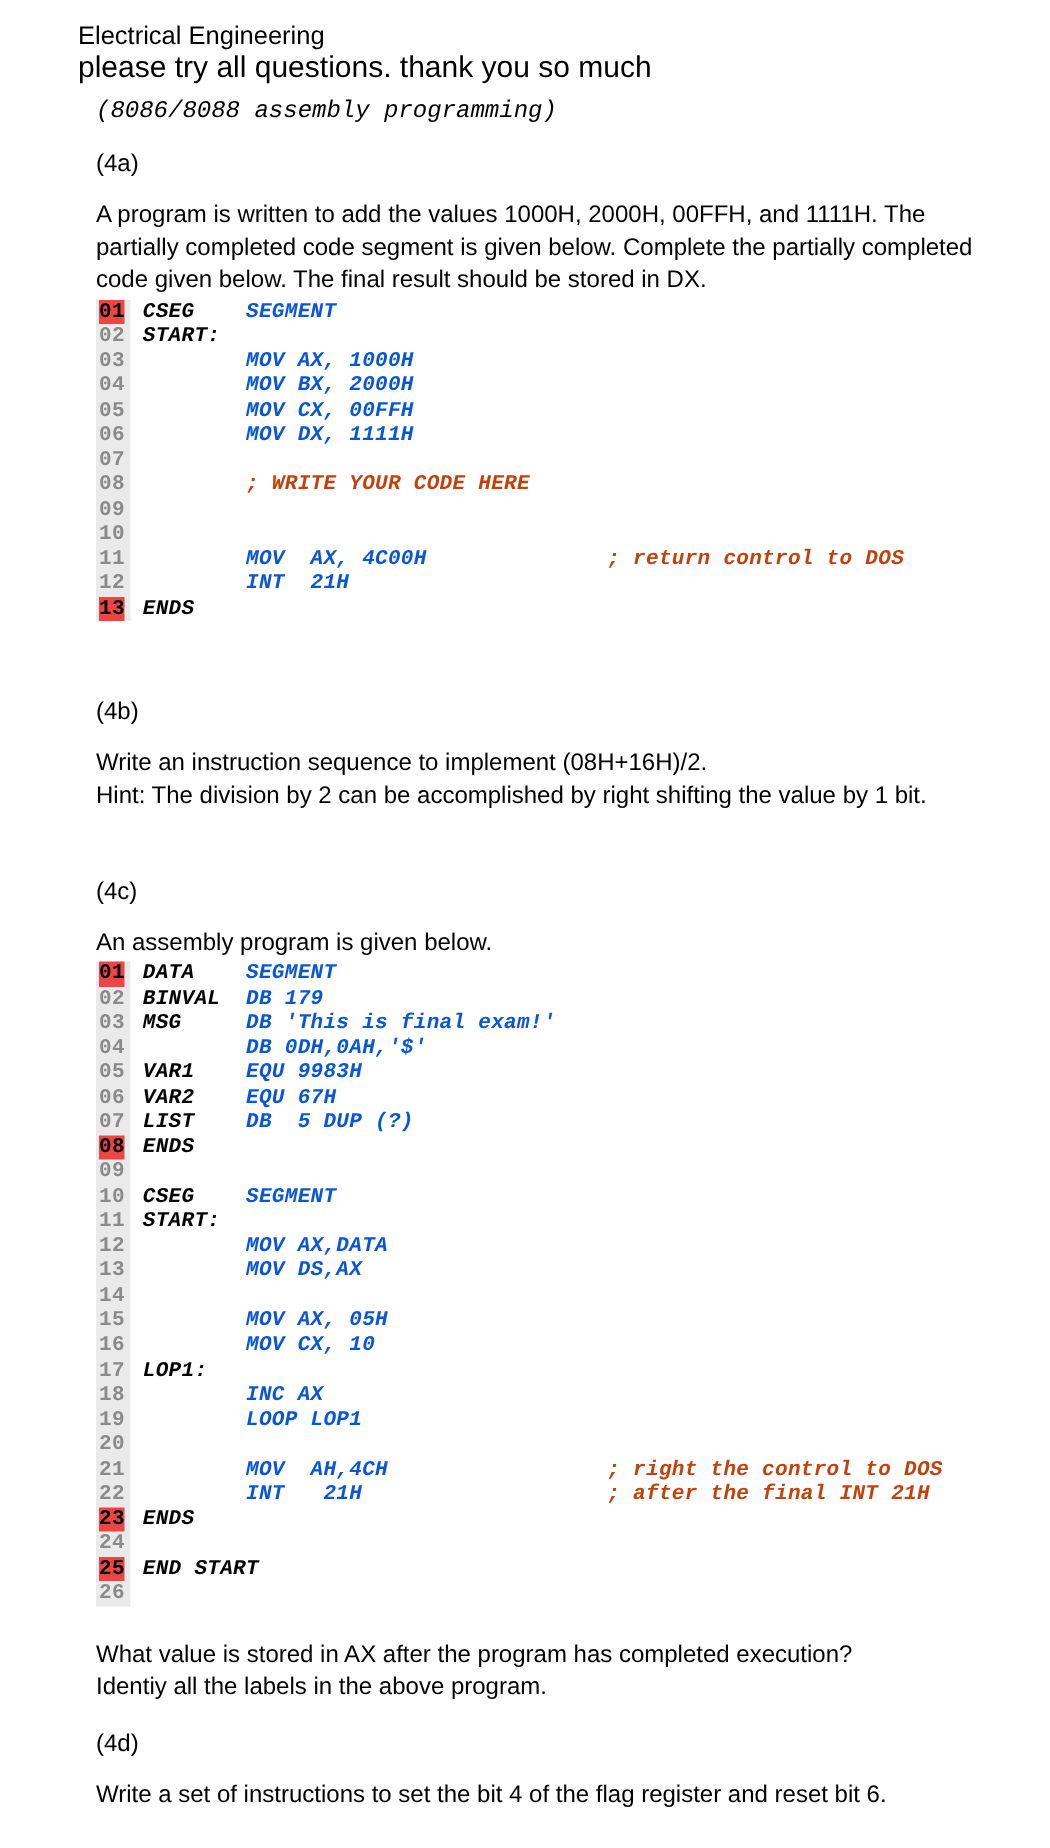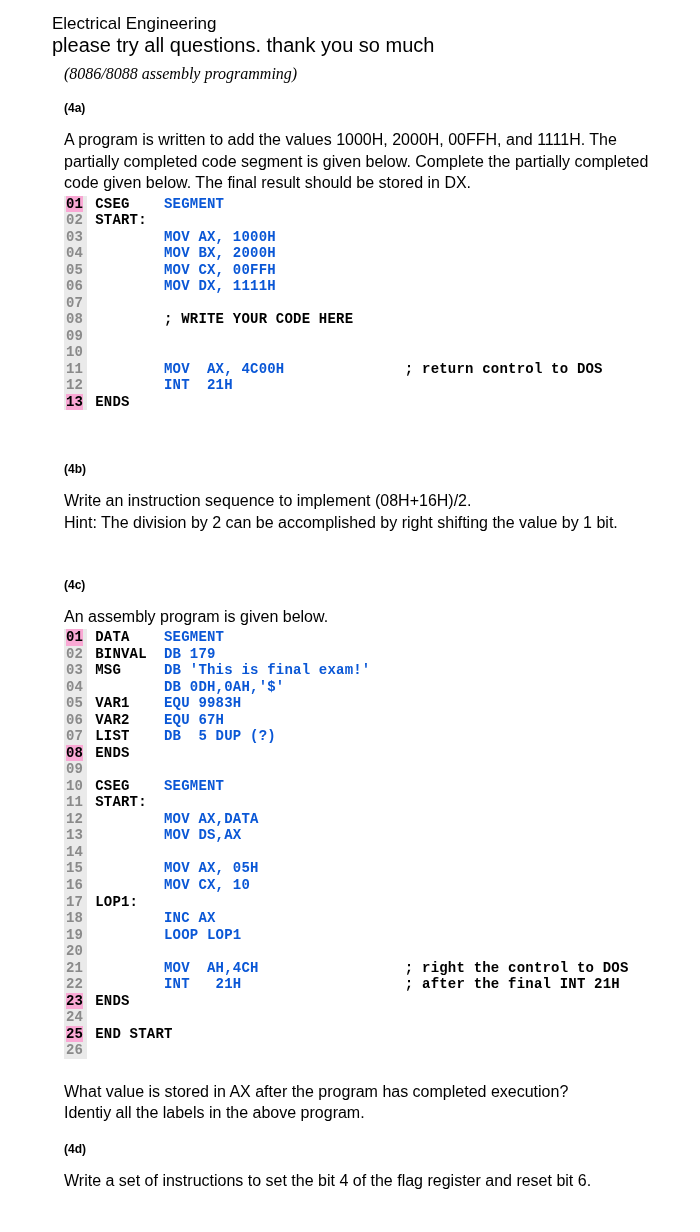--- a/index.html
+++ b/index.html
@@ -19,28 +19,28 @@
   .subject {
     font-size: 17px;
     margin-bottom: 0px;
   }
   .instruction {
     font-size: 20px;
     margin-bottom: 8px;
   }
   .italic-note {
     font-style: italic;
-    font-family: Liberation Serif, serif;
+    font-family: Liberation Mono, monospace;
     font-size: 16px;
     margin: 4px 12px 14px 12px;
   }
   .section-label {
-    font-weight: bold;
+    font-weight: normal;
     margin: 18px 12px 14px 12px;
-    font-size: 12px;
+    font-size: 16px;
   }
   .para {
     margin: 0 12px 0 12px;
     font-size: 16px;
     line-height: 1.35;
   }
   .codeblock {
     display: flex;
     margin: 2px 12px 8px 12px;
     font-family: 'Courier New', monospace;
@@ -51,30 +51,31 @@
   }
   .gutter {
     color: #8a8a8a;
     background: #eaeaea;
     padding: 0 4px 0 2px;
     white-space: pre;
     text-align: right;
   }
   .gutter .hl {
     color: #000;
-    background: #f9a8d4;
+    background: #ef4444;
     display: inline-block;
     width: 100%;
   }
   .code {
     white-space: pre;
     padding-left: 8px;
+    font-style: italic;
   }
   .code .kw { color: #0a57d6; }
-  .code .cm { color: #000000; }
+  .code .cm { color: #c2410c; }
   .spacer-lg { height: 26px; }
 </style>
 </head>
 <body>
 
 <div class="page">
 
   <div class="subject">Electrical Engineering</div>
   <div class="instruction">please try all questions. thank you so much</div>
   <div class="italic-note">(8086/8088 assembly programming)</div>

